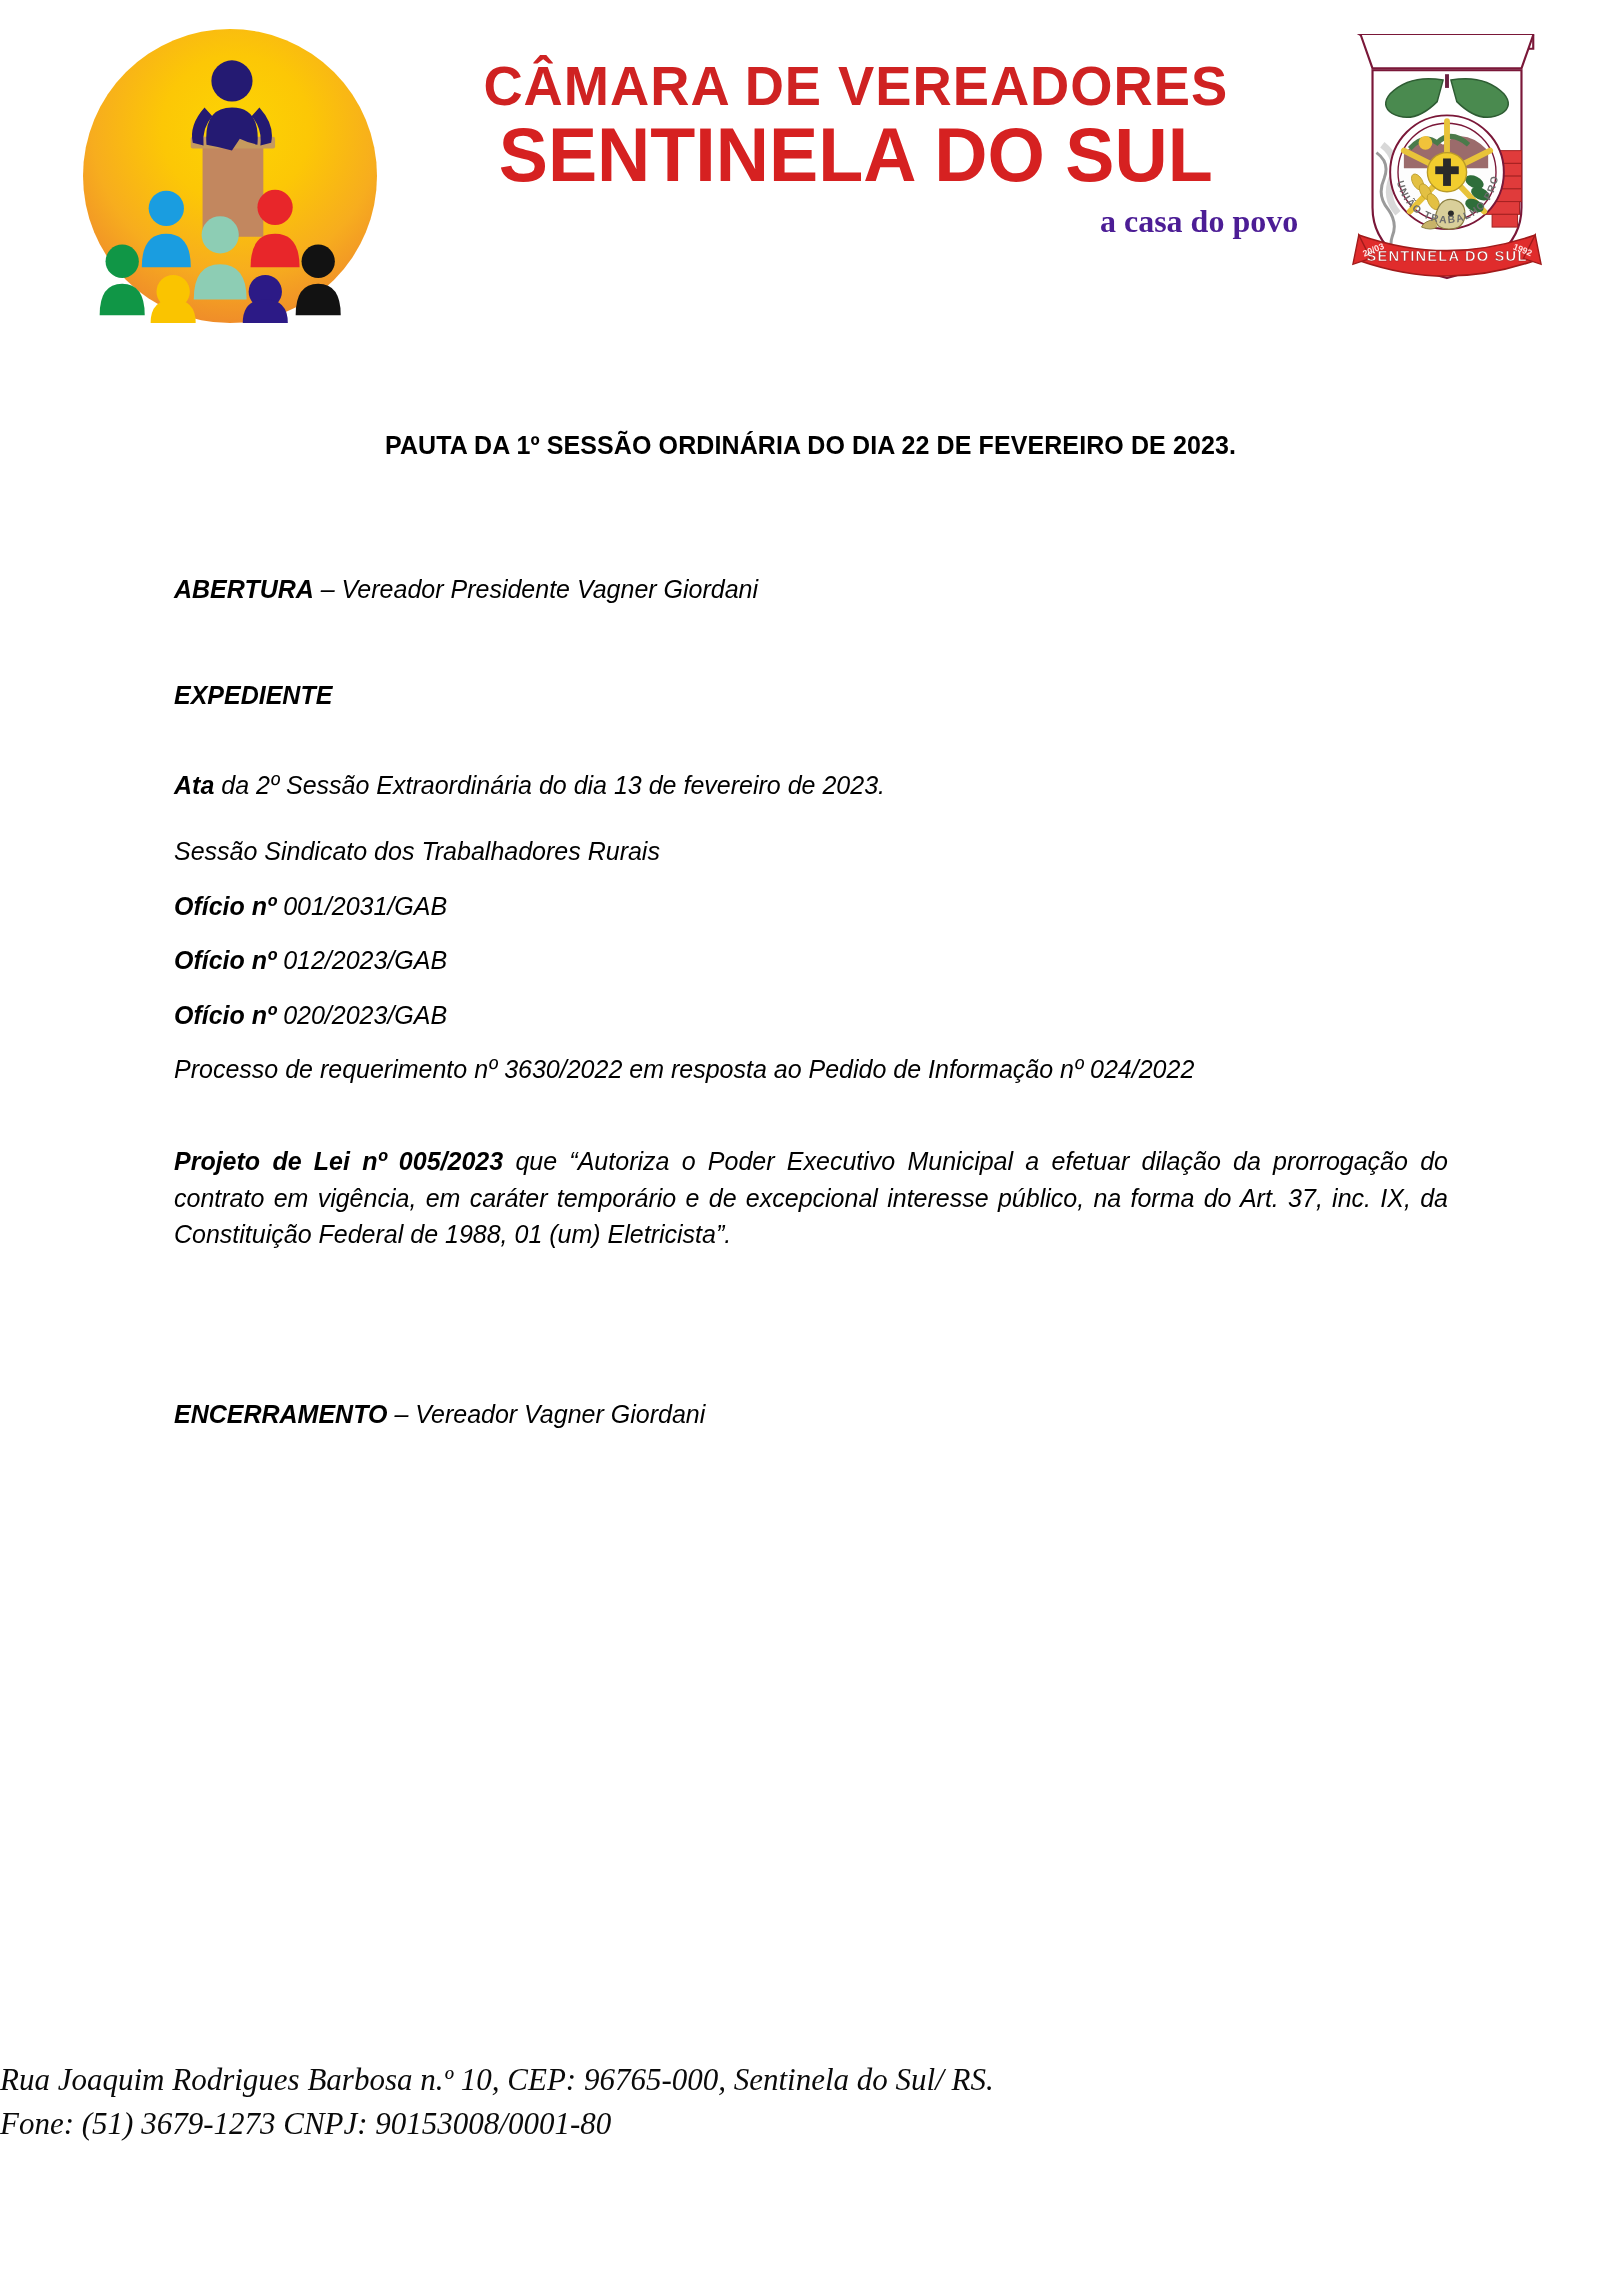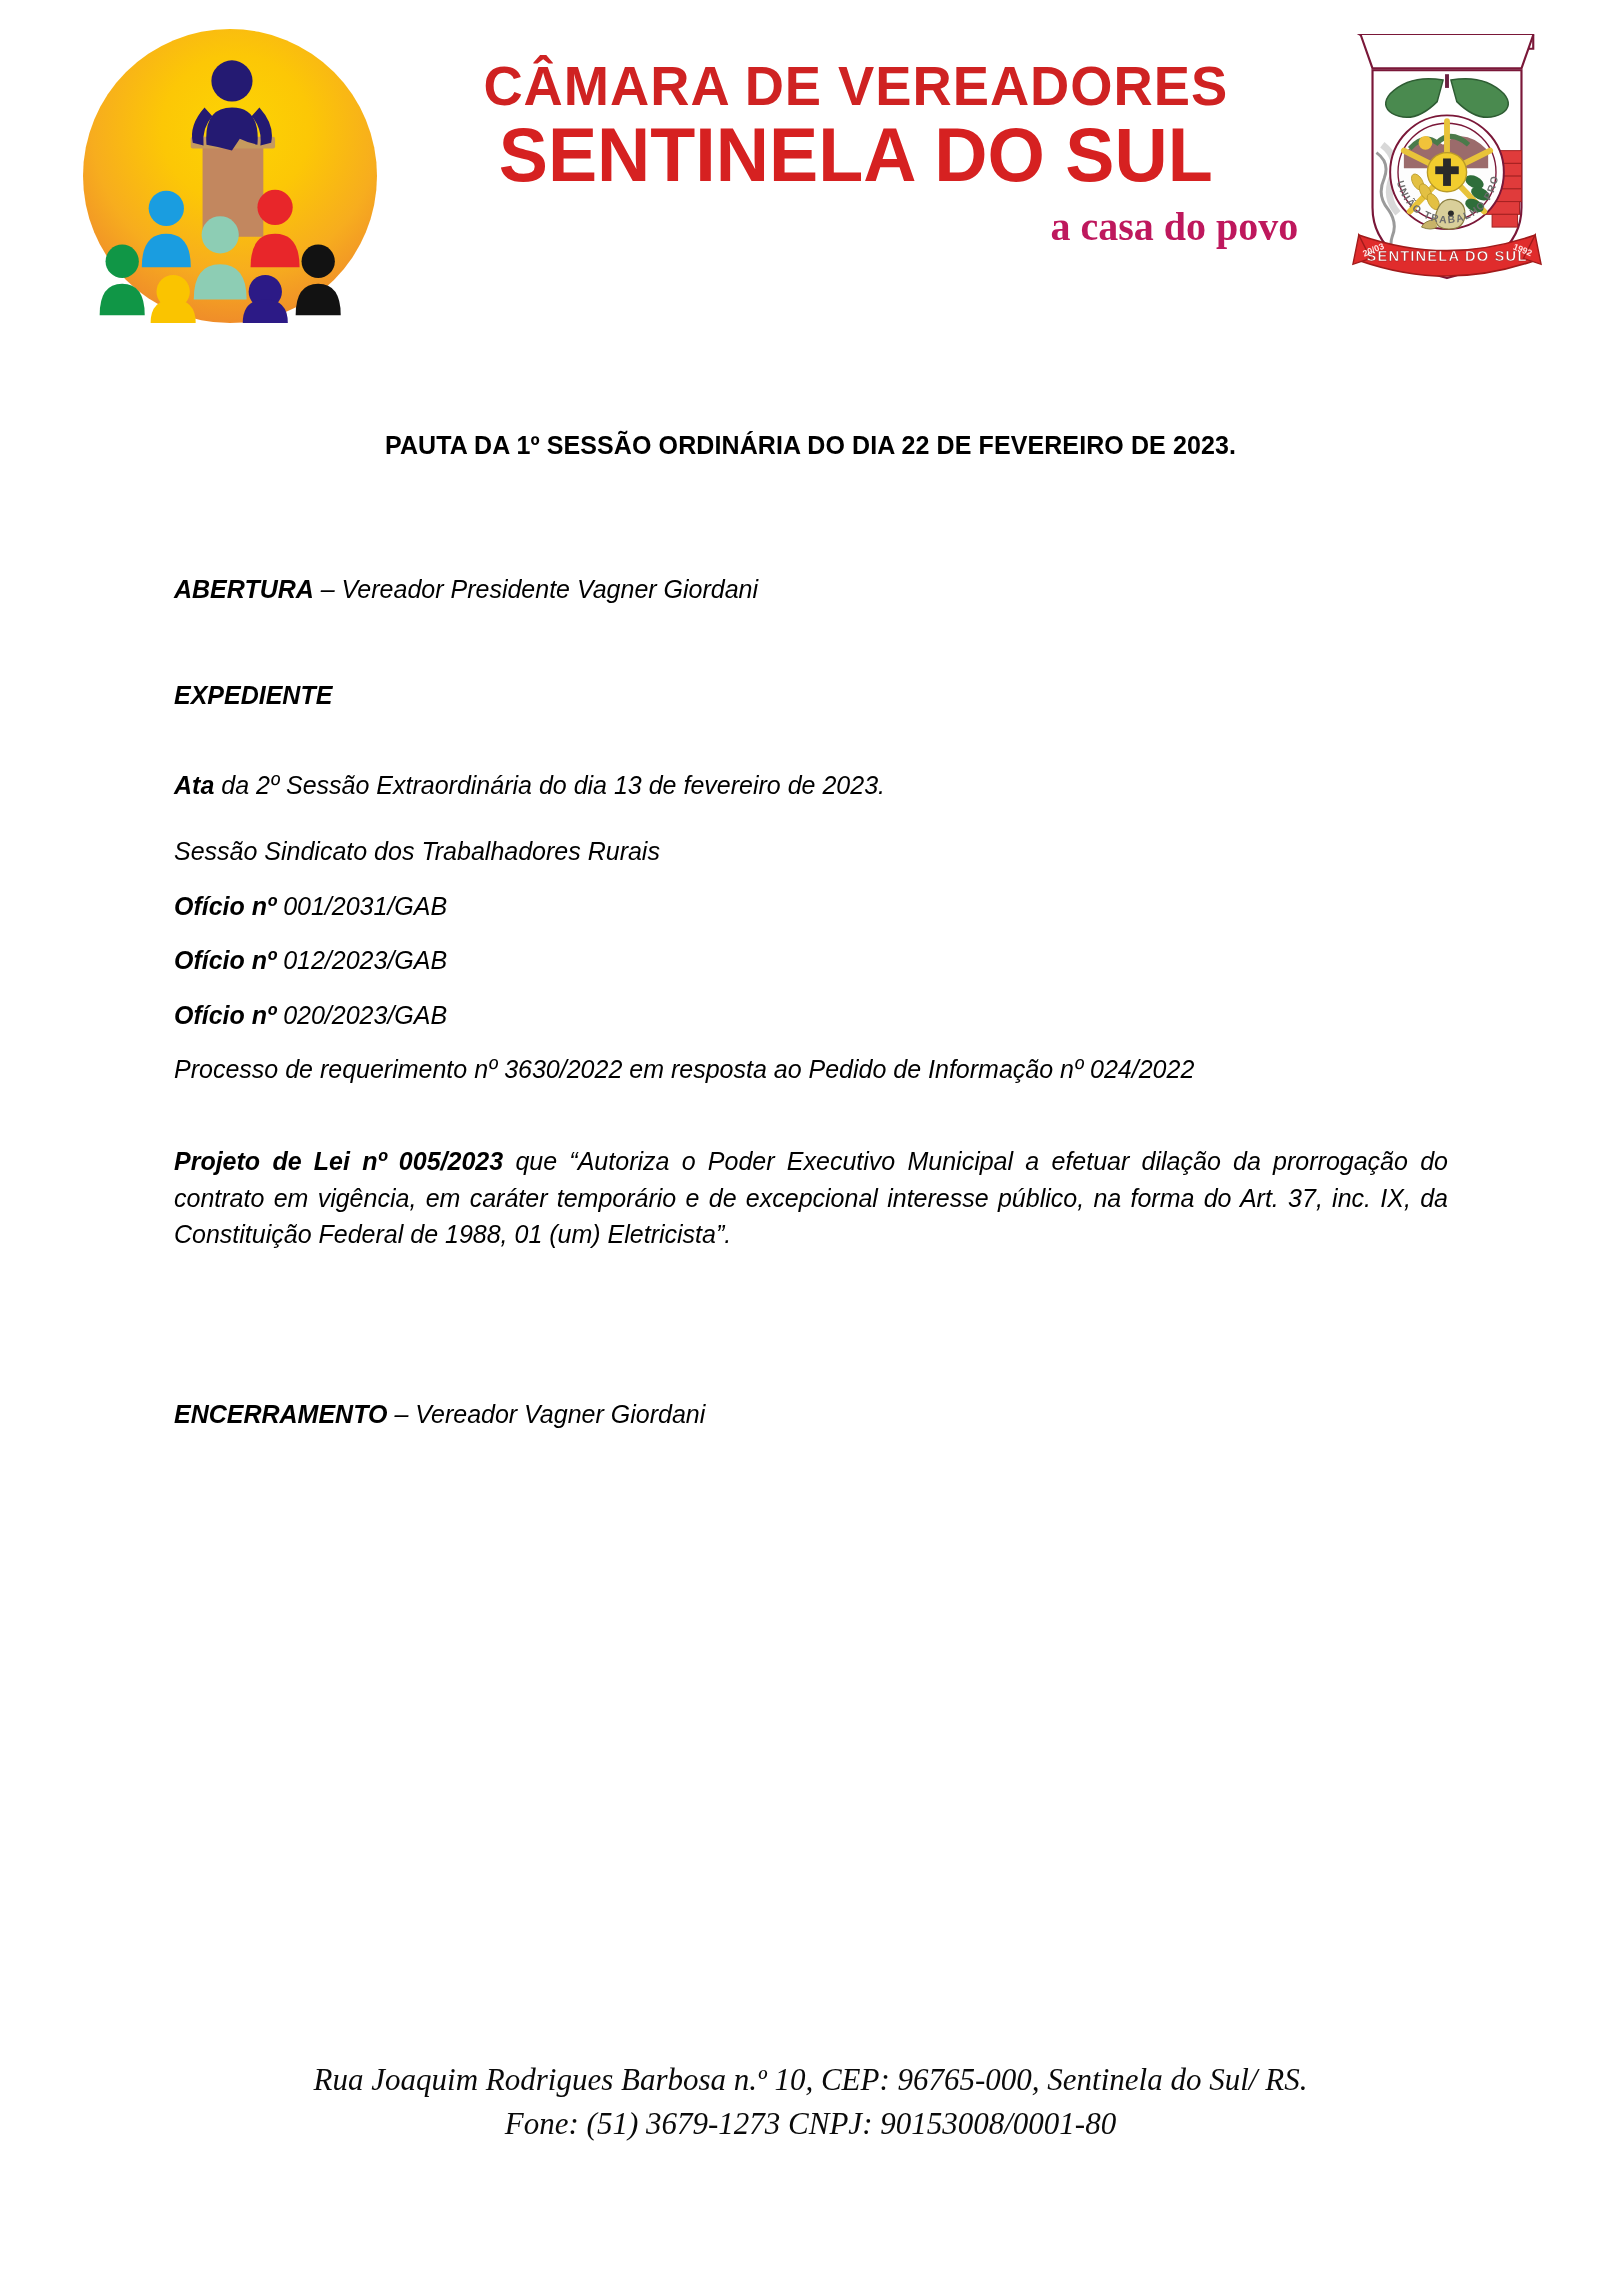--- a/index.html
+++ b/index.html
@@ -74,22 +74,22 @@
     letter-spacing: 0px;
     color: #d62121;
     line-height: 1.0;
     margin-top: 2px;
     white-space: nowrap;
     transform: scaleX(0.97);
   }
   .wm-line3 {
     font-family: "Liberation Serif", serif;
     font-weight: bold;
-    font-size: 40px;
-    color: #be185d;
+    font-size: 32px;
+    color: #4c1d95;
     margin-top: 9.8px;
     text-align: right;
     padding-right: 11.8px;
     white-space: nowrap;
   }
 
   
   .coat-of-arms {
     flex: 0 0 auto;
     width: 196px;
@@ -134,21 +134,20 @@
     text-align: justify;
   }
   .para-lei b { font-weight: bold; }
 
   
   .footer {
     position: absolute;
     left: 0;
     top: 2058px;
     width: 1621px;
-    text-align: center;
     font-family: "Liberation Serif", serif;
     font-style: italic;
     font-size: 31px;
     line-height: 1.42;
     color: #0a0a0a;
   }
 </style>
 </head>
 <body>
 

